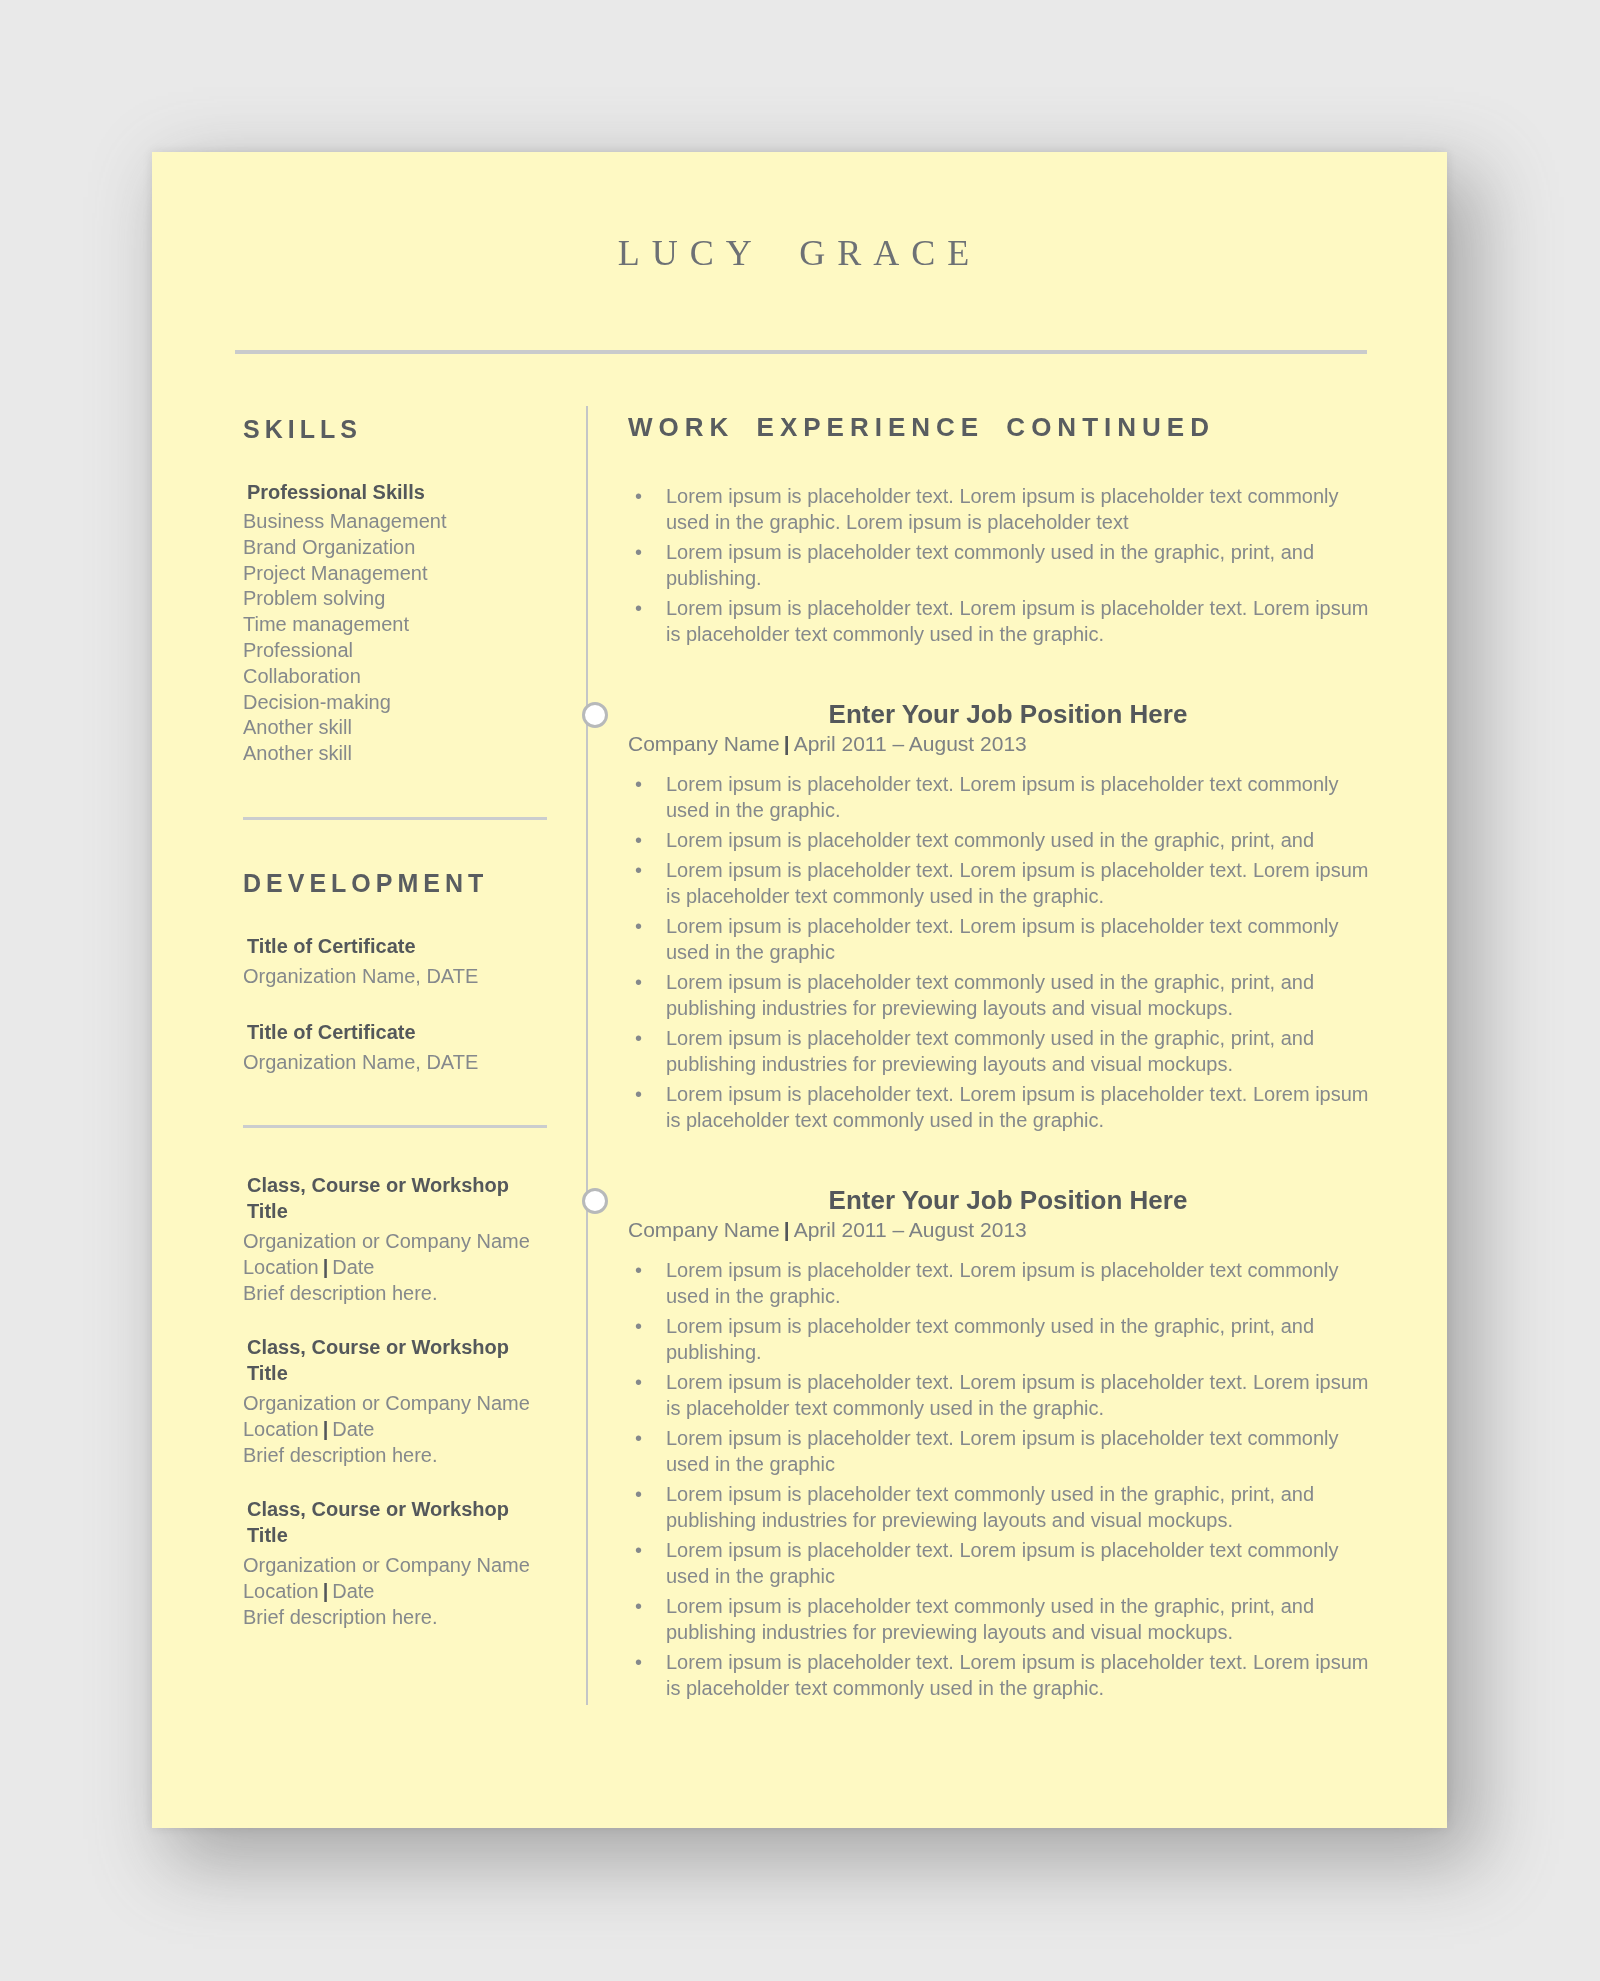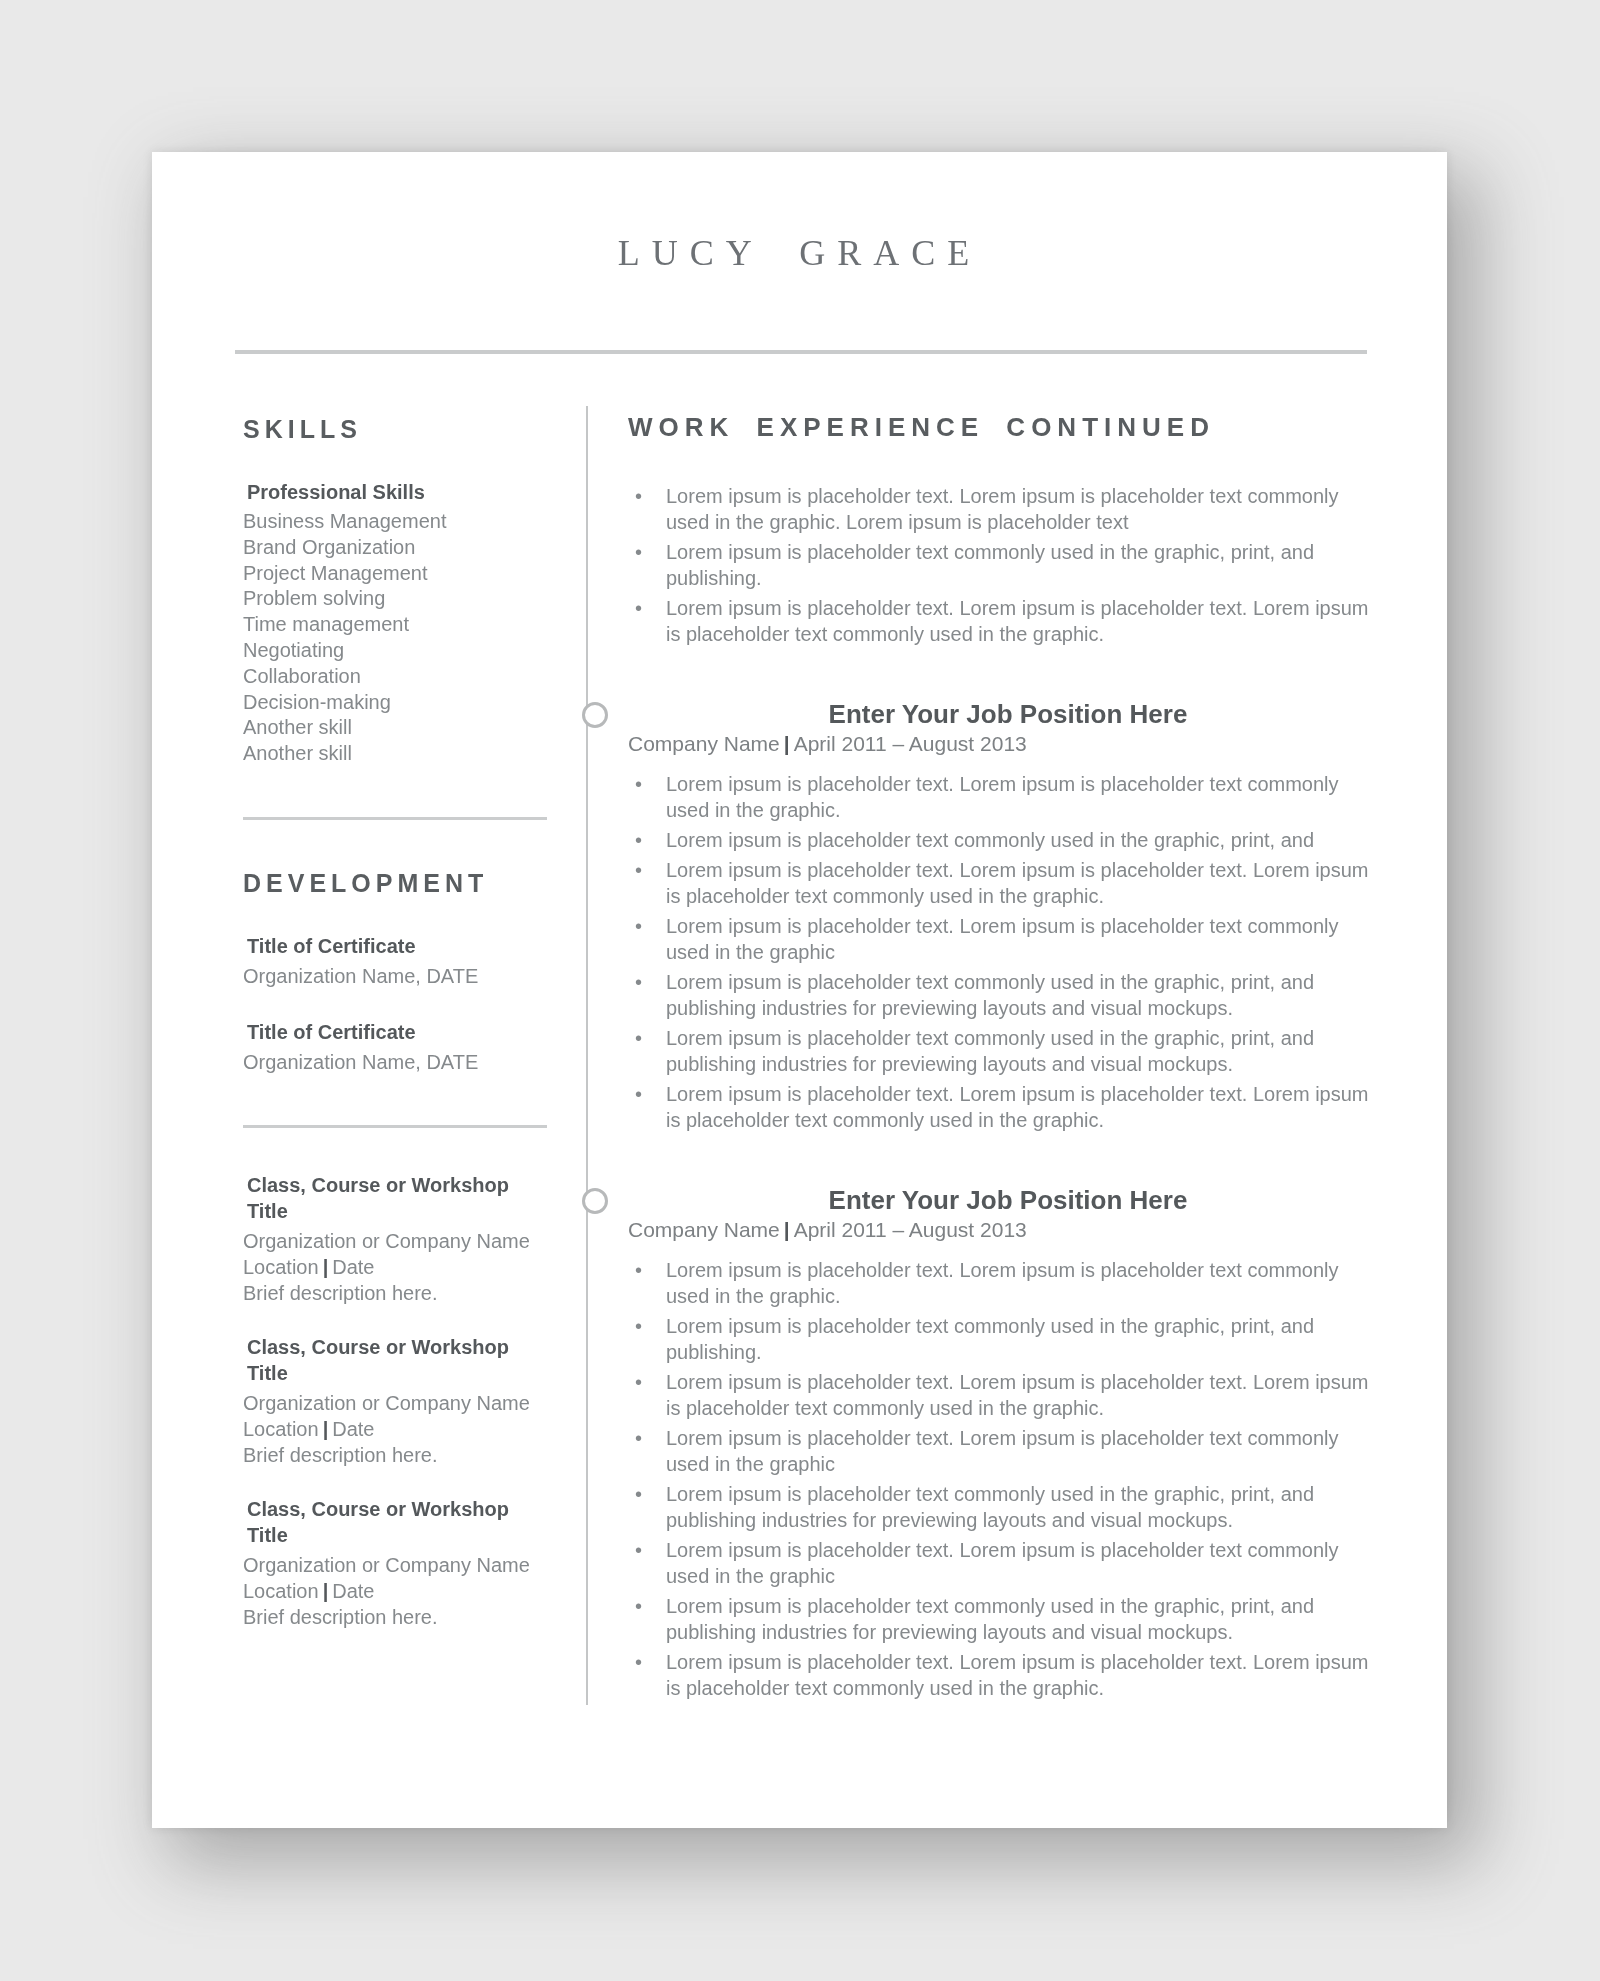--- a/index.html
+++ b/index.html
@@ -6,21 +6,21 @@
   body{
     width:1600px;height:1981px;
     background:#e9e9e9;
     font-family:"Liberation Sans", sans-serif;
     overflow:hidden;
     position:relative;
   }
   .page{
     position:absolute;left:152px;top:152px;
     width:1295px;height:1676px;
-    background:#ffffff;
+    background:#fef9c3;
     box-shadow:0 0 10px rgba(0,0,0,0.10), 24px 28px 70px 8px rgba(95,95,95,0.45);
   }
   
   .name{
     margin-top:80px;
     text-align:center;
     font-family:"Liberation Serif", serif;
     font-size:36px;line-height:42px;
     letter-spacing:12px;word-spacing:16px;
     color:#6d7175;
@@ -111,21 +111,21 @@
 
       <section>
         <h2>SKILLS</h2>
         <p class="label">Professional Skills</p>
         <ul class="plain">
           <li>Business Management</li>
           <li>Brand Organization</li>
           <li>Project Management</li>
           <li>Problem solving</li>
           <li>Time management</li>
-          <li>Negotiating</li>
+          <li>Professional</li>
           <li>Collaboration</li>
           <li>Decision-making</li>
           <li>Another skill</li>
           <li>Another skill</li>
         </ul>
       </section>
 
       <hr class="side-rule">
 
       <section>

